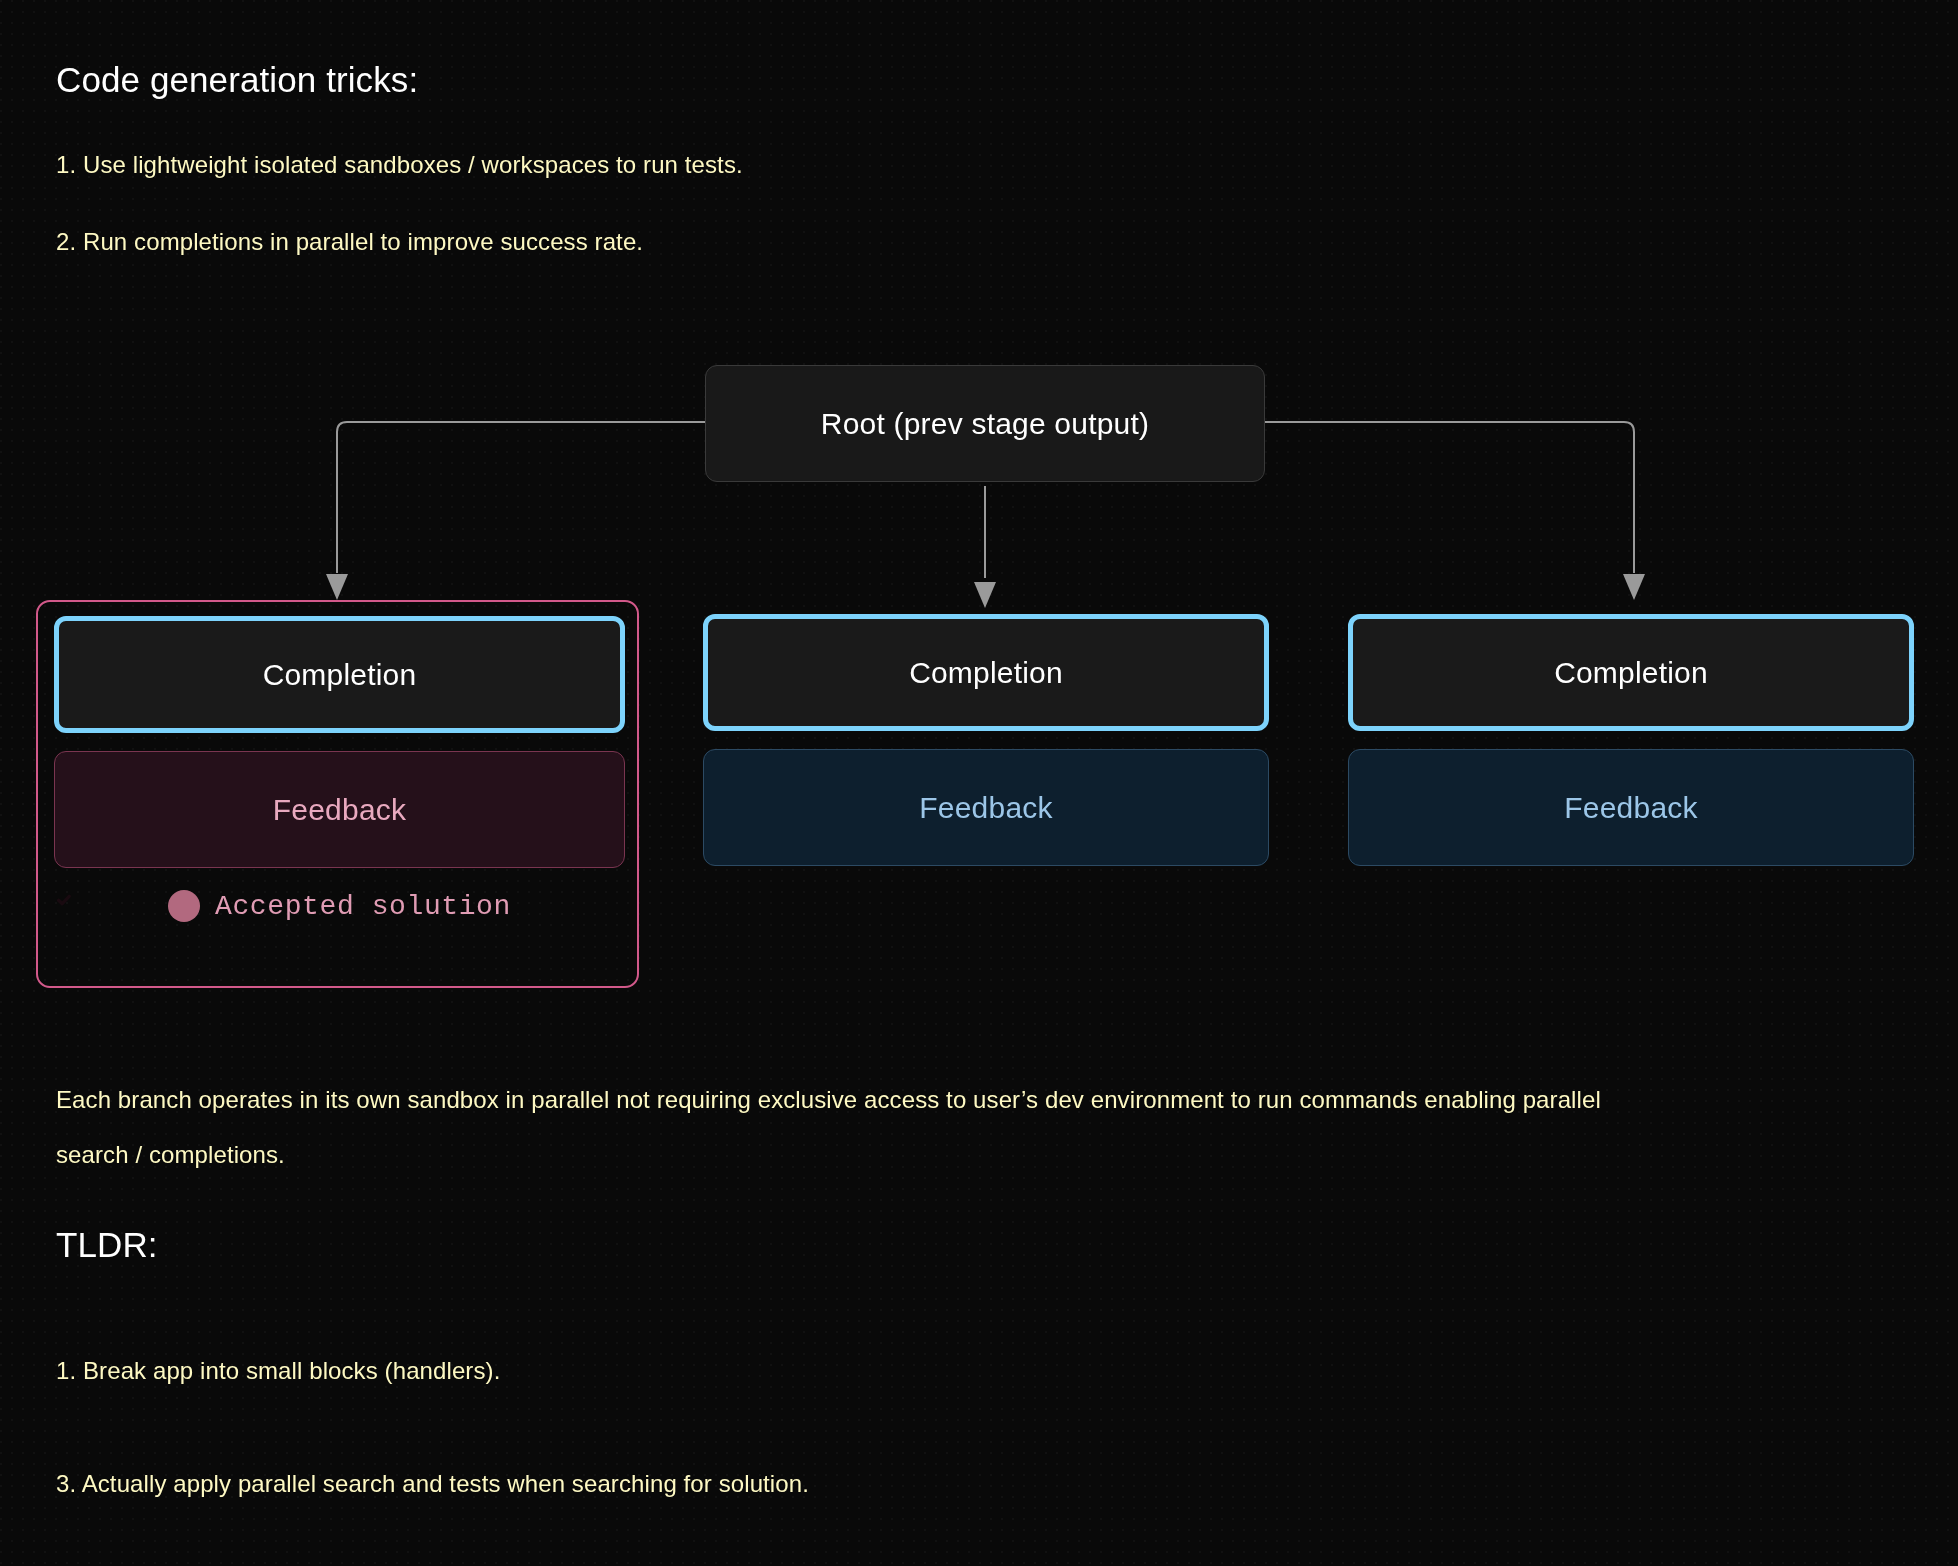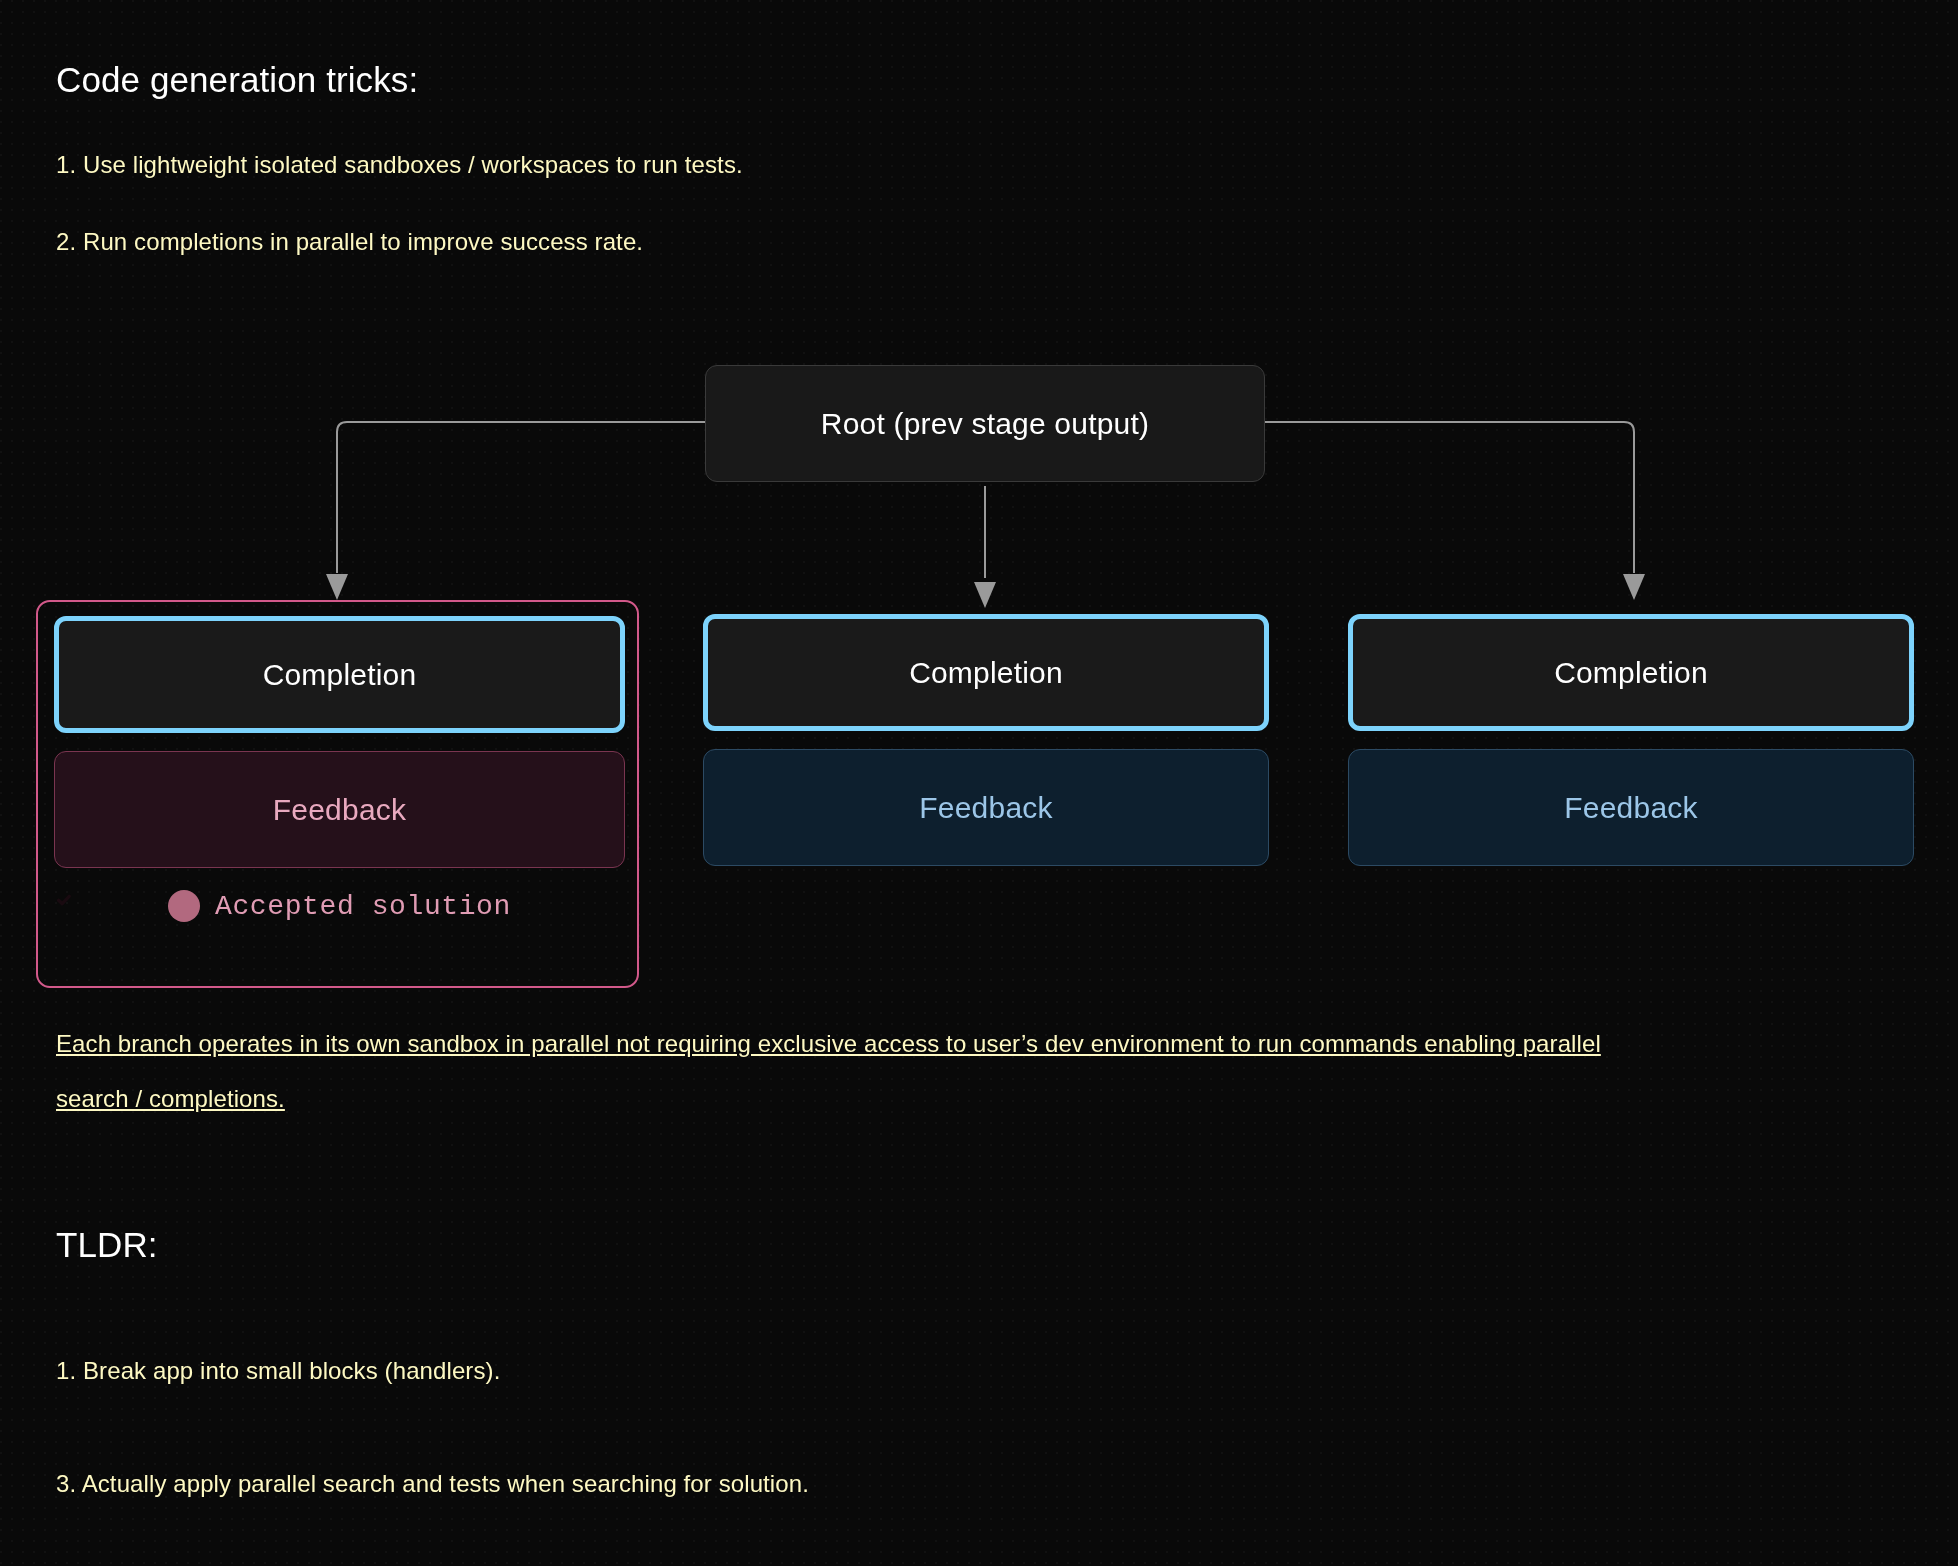--- a/index.html
+++ b/index.html
@@ -42,21 +42,21 @@
     font-size: 24px;
     font-weight: 400;
     letter-spacing: 0.1px;
     white-space: nowrap;
   }
   .para.wrap { white-space: normal; width: 1560px; line-height: 55px; }
 
   #h-tricks { top: 60px; }
   #t1 { top: 151px; }
   #t2 { top: 228px; }
-  #desc { top: 1016px; text-decoration: underline; }
+  #desc { top: 1072px; }
   #h-tldr { top: 1225px; }
   #d1 { top: 1317px; margin-top: 40px; }
   #d2 { top: 1393px; }
   #d3 { top: 1470px; }
 
   
   .diagram {
     position: absolute;
     left: 0;
     top: 8px;

